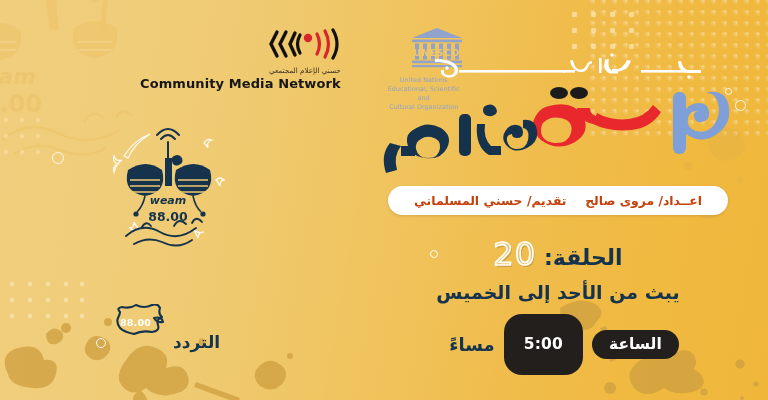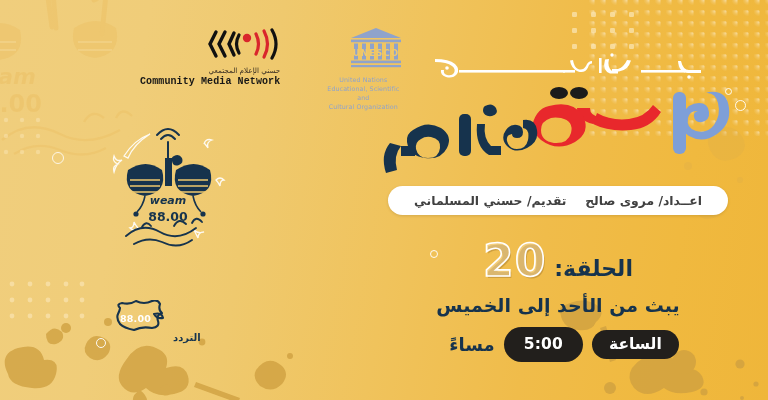--- a/index.html
+++ b/index.html
@@ -64,22 +64,22 @@
     gap: 40px;
     direction: ltr;
   }
   .logo-block { display: flex; flex-direction: column; align-items: flex-end; }
   .cmn-mark { width: 74px; height: 36px; }
   .cmn-ar {
     font-size: 7.2px; color: #3a2f22; letter-spacing: .2px;
     margin-top: 4px; direction: rtl;
   }
   .cmn-en {
-    font-size: 10px; font-weight: bold; color: #161616;
-    letter-spacing: .1px; margin-top: 1px; font-family: Liberation Mono, monospace;
+    font-size: 13px; font-weight: bold; color: #161616;
+    letter-spacing: .1px; margin-top: 1px;
   }
   .unesco-mark { width: 60px; height: 44px; }
   .unesco-sub {
     margin-top: 5px;
     font-size: 6.3px;
     line-height: 1.45;
     color: #8fa3cb;
     text-align: center;
     max-width: 86px;
     letter-spacing: .1px;
@@ -95,21 +95,21 @@
   
   .freq {
     position: absolute;
     top: 296px; left: 112px;
     display: flex;
     align-items: center;
     gap: 7px;
     direction: rtl;
   }
   .freq-label {
-    font-size: 10px;
+    font-size: 17px;
     color: #15344f;
     font-weight: 600;
     letter-spacing: .4px;
     margin-top: 36px;
   }
   .freq-bubble { position: relative; width: 54px; height: 40px; }
   .freq-val {
     position: absolute;
     top: 13px; left: 8px;
     font-size: 9.5px;
@@ -145,43 +145,43 @@
   }
   .wordmark svg { width: 100%; height: 100%; display: block; }
 
   .credits-pill {
     margin-top: 6px;
     background: #ffffff;
     border-radius: 22px;
     padding: 7px 26px;
     font-size: 12.4px;
     font-weight: 700;
-    color: #404040;
+    color: #c2410c;
     letter-spacing: .1px;
     box-shadow: 0 1px 3px rgba(90,60,10,.18);
     white-space: nowrap;
   }
   .credits-pill .sep { display: inline-block; width: 10px; }
 
   .episode {
     margin-top: 20px;
     display: flex;
     align-items: baseline;
     gap: 8px;
     direction: rtl;
   }
   .episode-label {
     font-size: 22px;
     font-weight: 700;
     color: #16334d;
     letter-spacing: 0;
   }
   .episode-num {
-    font-size: 44px;
-    font-weight: 700;
+    font-size: 32px;
+    font-weight: 400;
     color: rgba(255,255,255,.25);
     -webkit-text-stroke: 1.6px #ffffff;
     letter-spacing: 1px;
     direction: ltr;
     text-shadow: 1.5px 2px 0 rgba(120,80,20,.28);
   }
 
   .schedule {
     margin-top: 8px;
     font-size: 19px;
@@ -201,21 +201,21 @@
   .pill-dark {
     background: #221f1c;
     color: #ffffff;
     border-radius: 18px;
     padding: 5px 17px;
     font-size: 15.5px;
     font-weight: 800;
     letter-spacing: .2px;
     line-height: 1.25;
   }
-  .pill-dark.num { direction: ltr; padding: 8px 20px; }
+  .pill-dark.num { direction: ltr; padding: 21px 20px; }
   .ampm {
     font-size: 18px;
     font-weight: 800;
     color: #16334d;
     letter-spacing: .2px;
     margin-left: 12px;
   }
 </style>
 </head>
 <body>

